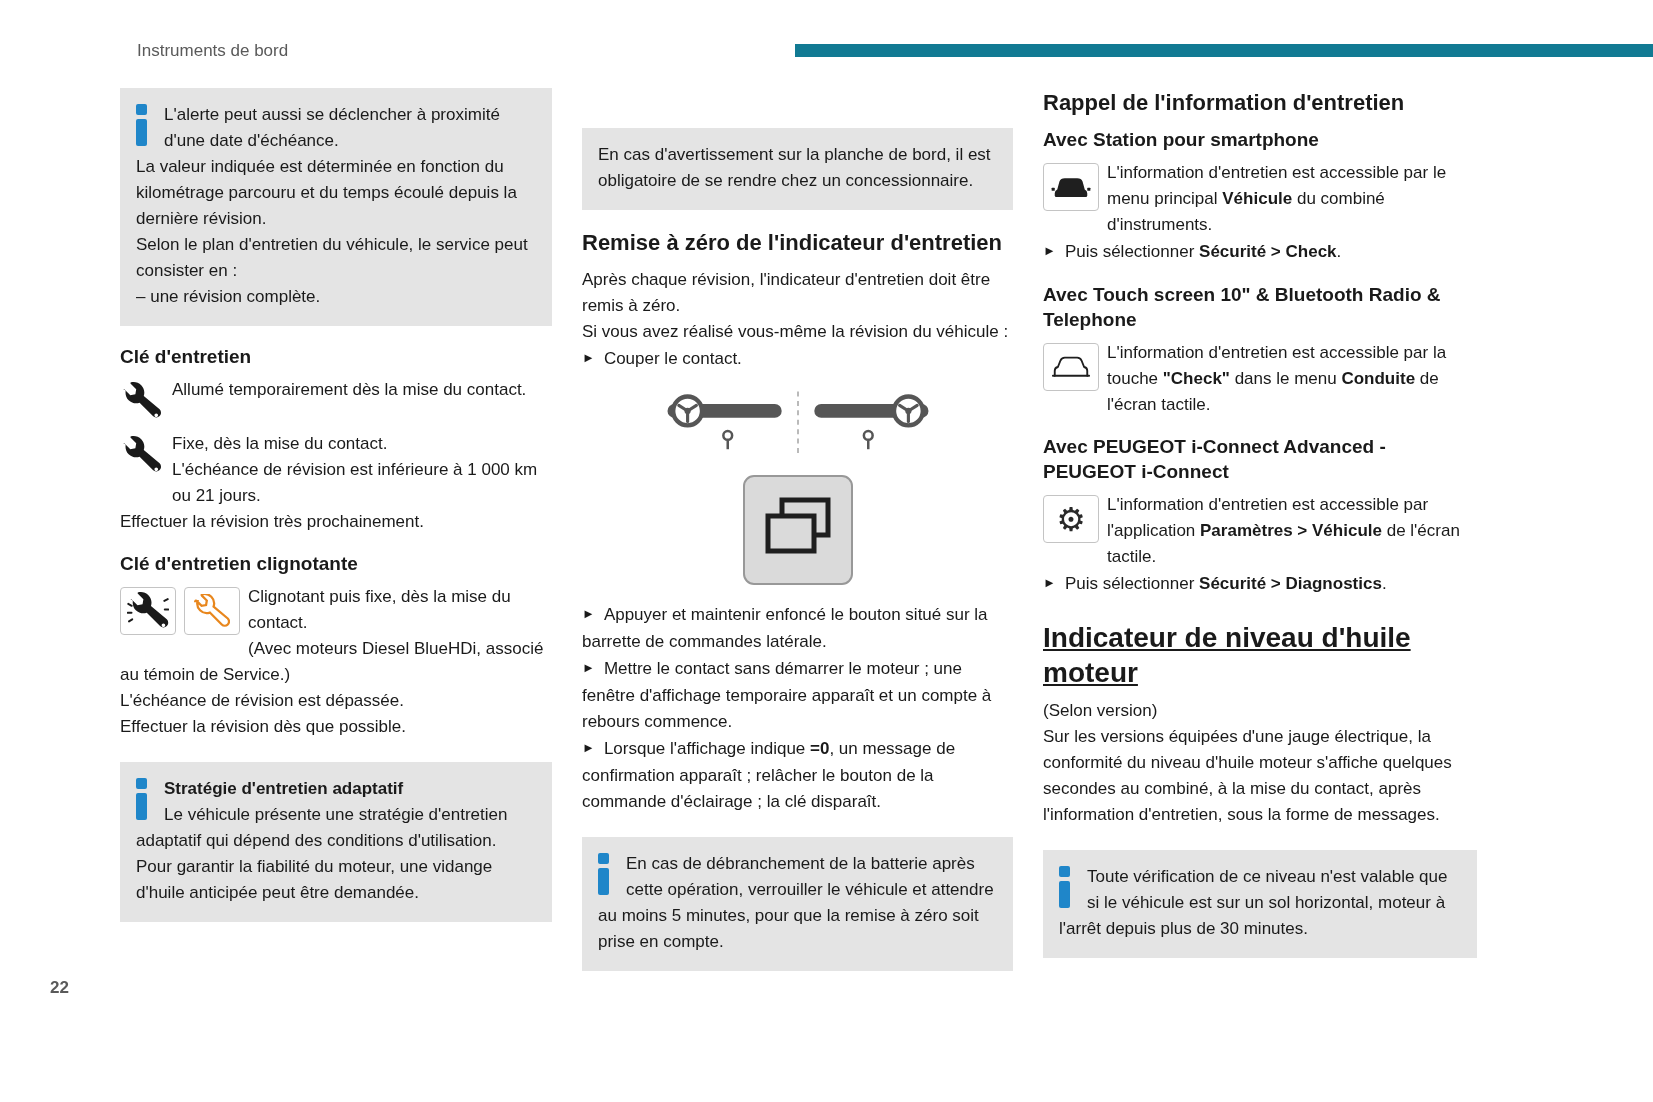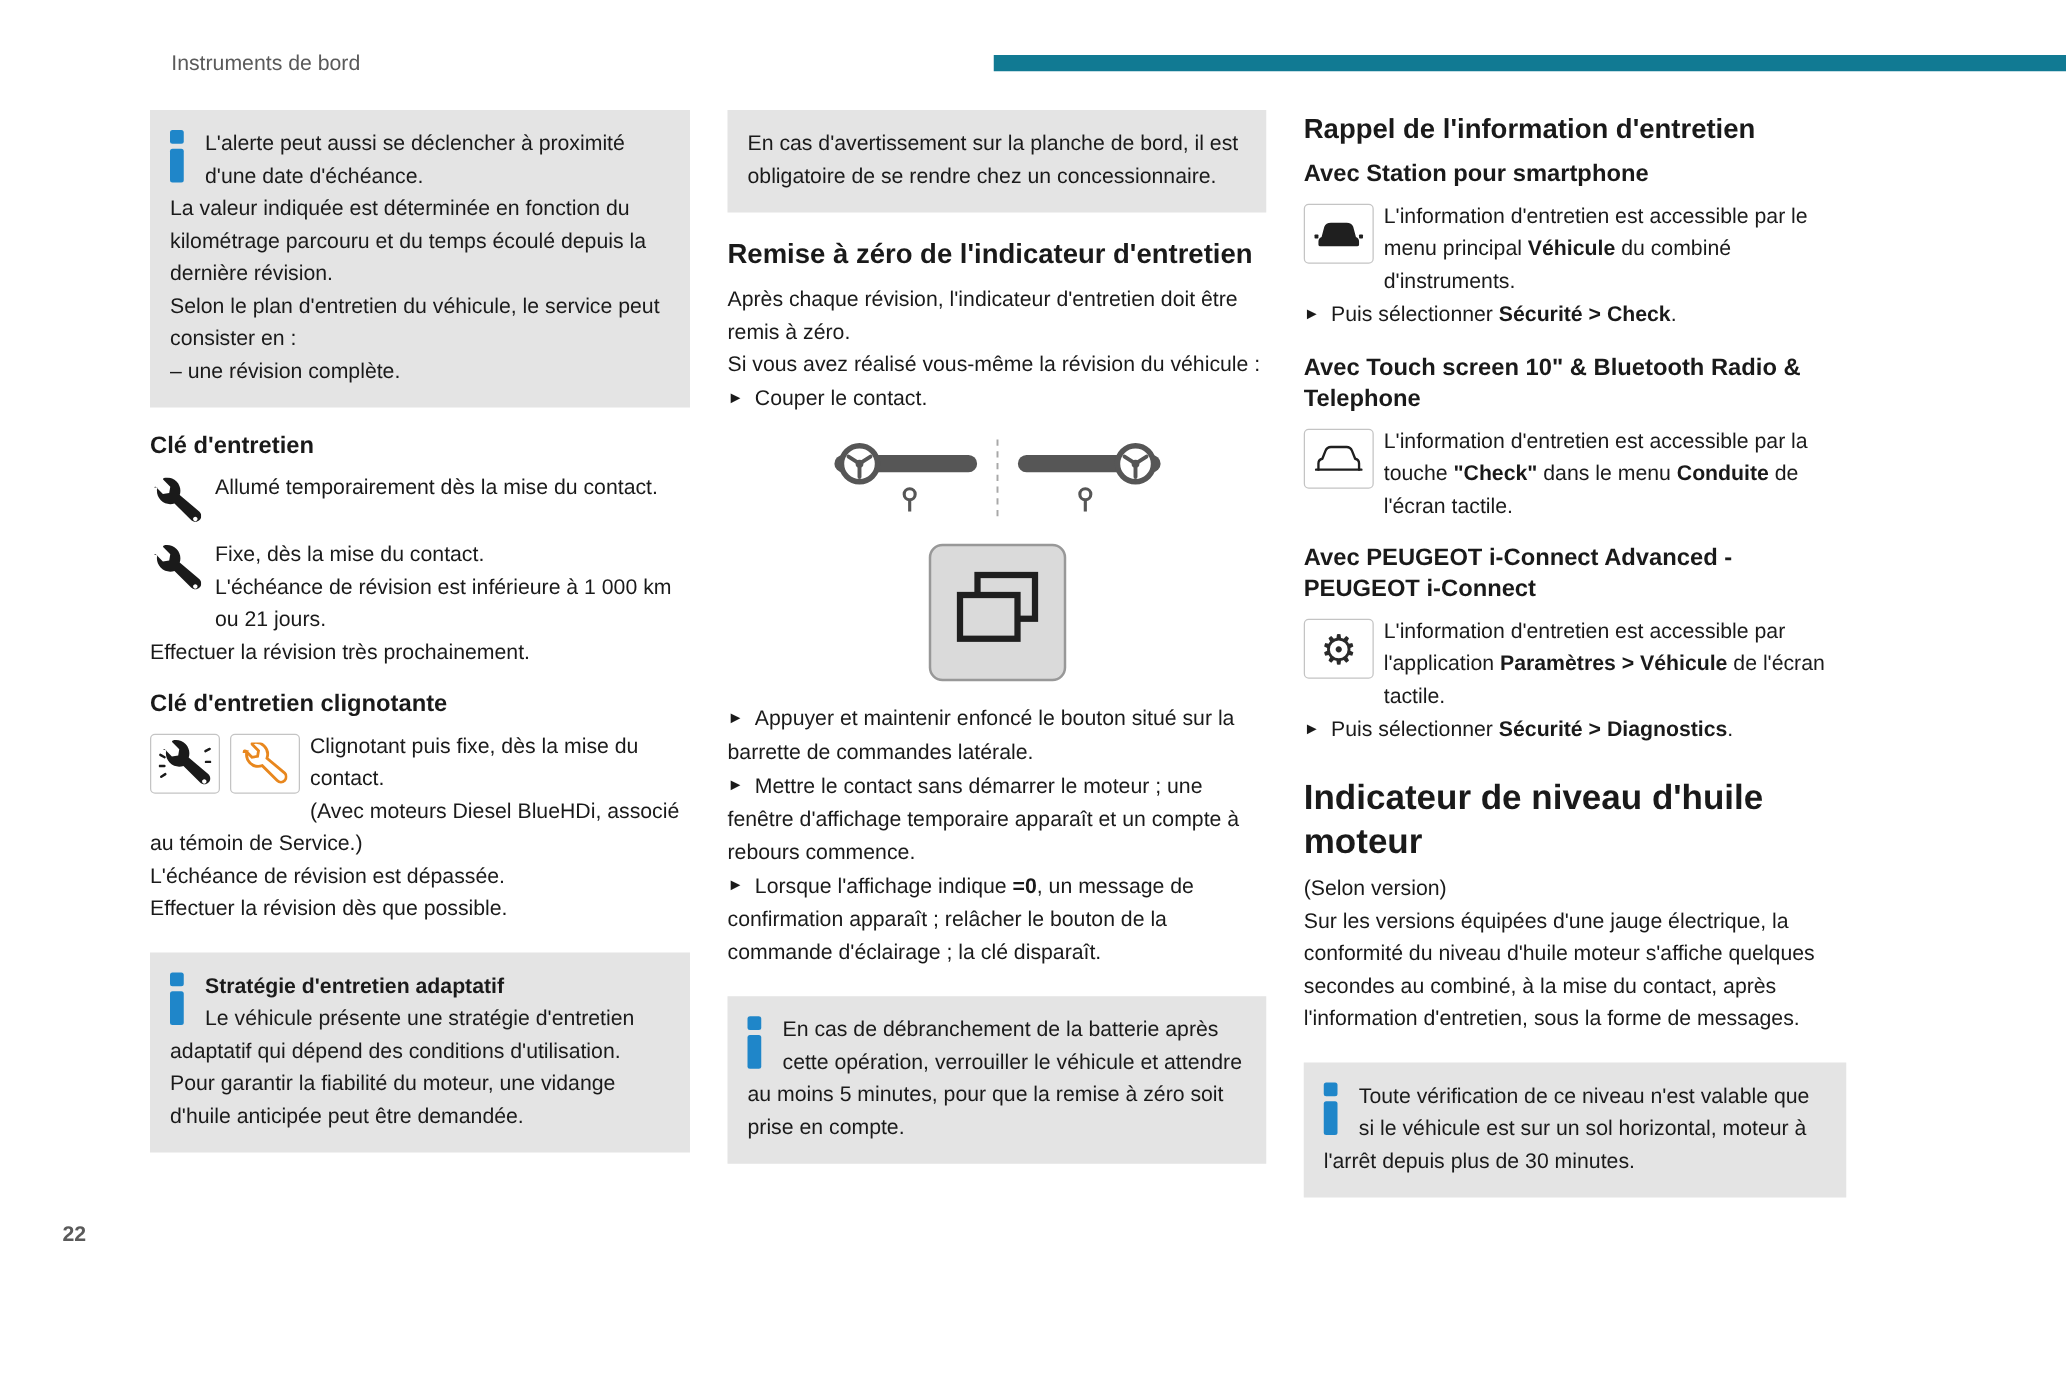--- a/index.html
+++ b/index.html
@@ -14,32 +14,32 @@
     color:var(--text);font-size:17px;line-height:26px;
   }
   p{margin:0;}
   b{font-weight:bold;}
   .running-header{position:absolute;left:137px;top:38px;font-size:17px;color:var(--muted);}
   .header-bar{position:absolute;left:795px;top:44px;width:858px;height:13px;background:var(--accent);}
   .page-number{position:absolute;left:50px;top:975px;font-weight:bold;color:var(--muted);}
 
   .col{position:absolute;top:88px;}
   .col1{left:120px;width:432px;}
-  .col2{left:582px;width:431px;}
+  .col2{left:582px;width:431px;margin-top:40px;}
   .col3{left:1043px;width:434px;}
 
   .infobox{background:var(--box);padding:14px 16px 16px 16px;margin:0 0 18px 0;clear:both;overflow:hidden;}
   .infobox.mt{margin-top:22px;}
   .i-icon{float:left;width:15px;margin:2px 13px 8px 0;}
   .i-icon .dot{display:block;width:11px;height:11px;background:var(--info);border-radius:2px;}
   .i-icon .stem{display:block;width:11px;height:27px;background:var(--info);border-radius:2px;margin-top:4px;}
 
   .section-heading{font-size:19px;line-height:25px;font-weight:bold;margin:16px 0 8px;clear:both;}
   .big-heading{font-size:22px;line-height:29px;font-weight:bold;margin:4px 0 10px;clear:both;}
-  .huge-heading{font-size:28px;line-height:35px;font-weight:bold;margin:22px 0 8px;clear:both;}
+  .huge-heading{font-size:28px;line-height:35px;font-weight:bold;margin:22px 0 8px;clear:both;text-decoration:underline;}
 
   .media{clear:both;}
   .media::after{content:"";display:block;clear:both;}
   .icon-float{float:left;width:44px;height:52px;margin:2px 8px 0 0;}
   .icon-float svg{width:38px;height:38px;display:block;margin:3px auto 0;}
   .icon-box{float:left;width:56px;height:48px;border:1px solid #c4c4c4;border-radius:4px;
     display:flex;align-items:center;justify-content:center;margin:3px 8px 6px 0;background:#fff;}
   .icon-box svg{display:block;}
   .gear-glyph{font-size:33px;line-height:1;color:#2a2a2a;}
 

